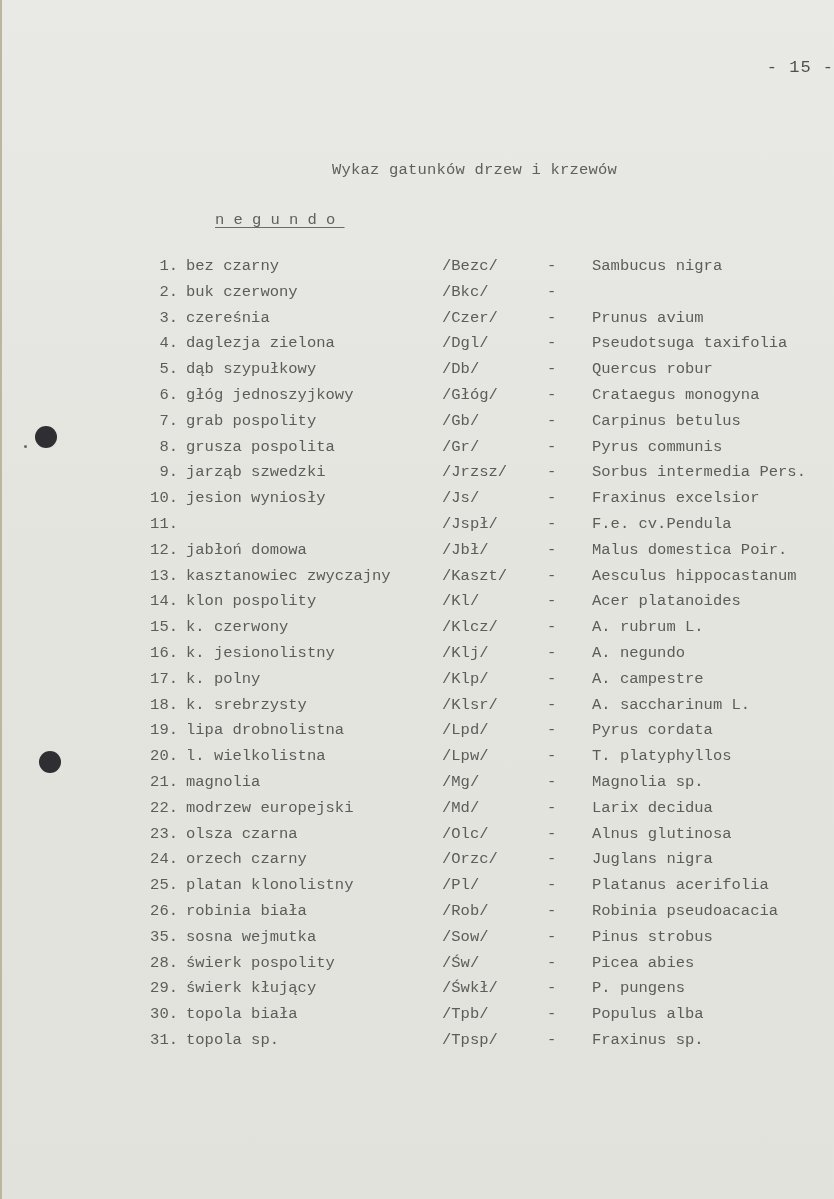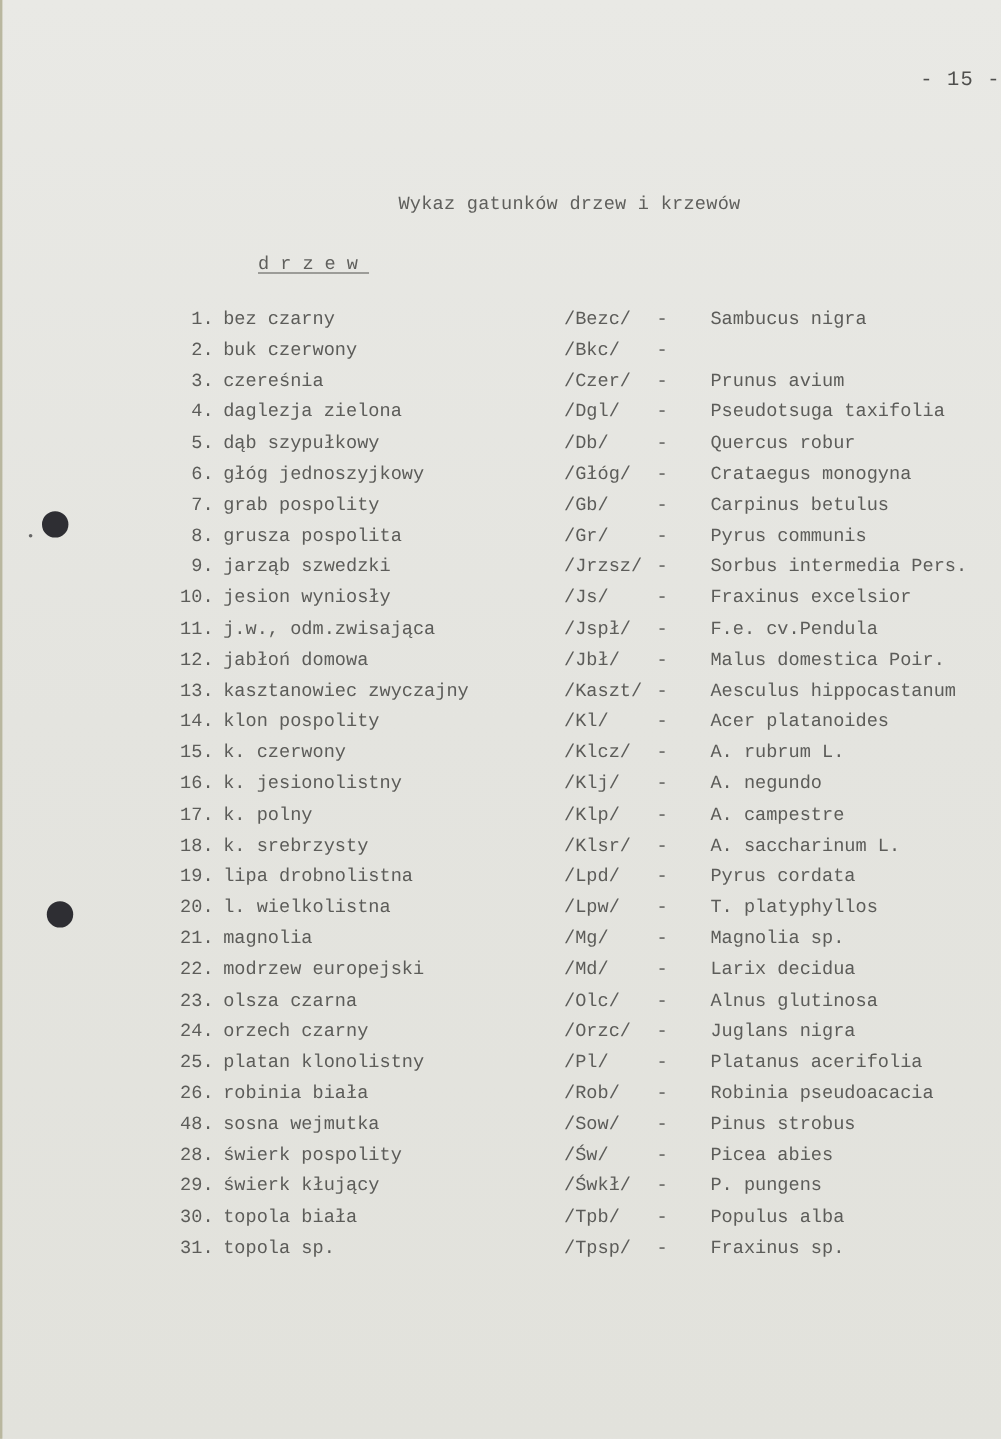--- a/index.html
+++ b/index.html
@@ -74,21 +74,21 @@
       white-space: nowrap;
       color: #5c5c59;
     }
     .row span { position: absolute; top: 0; }
     .num {
       width: 46px;
       left: 132px;
       text-align: right;
     }
     .name { left: 186px; }
-    .abbr { left: 442px; margin-left: 28px; }
+    .abbr { left: 442px; }
     .dash { left: 547px; }
     .latin { left: 592px; }
     .hole {
       position: absolute;
       width: 22px; height: 22px;
       border-radius: 50%;
       background: #2e2e33;
     }
     .speck {
       position: absolute;
@@ -102,21 +102,21 @@
 
 <div class="page">
   <div class="edge-left"></div>
 
   <div class="hole" style="left:35px; top:426px;"></div>
   <div class="hole" style="left:39px; top:751px;"></div>
   <div class="speck" style="left:24px; top:445px;"></div>
 
   <div class="page-number">- 15 -</div>
   <div class="title">Wykaz gatunków drzew i krzewów</div>
-  <div class="section-heading">drzew</div>
+  <div class="section-heading">negundo</div>
 
   <div class="list" id="species-list">
       <div class="row">
     <span class="num">1.</span>
     <span class="name">bez czarny</span>
     <span class="abbr">/Bezc/</span>
     <span class="dash">-</span>
     <span class="latin">Sambucus nigra</span>
   </div>
       <div class="row">
@@ -176,21 +176,20 @@
   </div>
       <div class="row">
     <span class="num">10.</span>
     <span class="name">jesion wyniosły</span>
     <span class="abbr">/Js/</span>
     <span class="dash">-</span>
     <span class="latin">Fraxinus excelsior</span>
   </div>
       <div class="row">
     <span class="num">11.</span>
-    <span class="name">j.w., odm.zwisająca</span>
     <span class="abbr">/Jspł/</span>
     <span class="dash">-</span>
     <span class="latin">F.e. cv.Pendula</span>
   </div>
       <div class="row">
     <span class="num">12.</span>
     <span class="name">jabłoń domowa</span>
     <span class="abbr">/Jbł/</span>
     <span class="dash">-</span>
     <span class="latin">Malus domestica Poir.</span>
@@ -287,21 +286,21 @@
     <span class="latin">Platanus acerifolia</span>
   </div>
       <div class="row">
     <span class="num">26.</span>
     <span class="name">robinia biała</span>
     <span class="abbr">/Rob/</span>
     <span class="dash">-</span>
     <span class="latin">Robinia pseudoacacia</span>
   </div>
       <div class="row">
-    <span class="num">48.</span>
+    <span class="num">35.</span>
     <span class="name">sosna wejmutka</span>
     <span class="abbr">/Sow/</span>
     <span class="dash">-</span>
     <span class="latin">Pinus strobus</span>
   </div>
       <div class="row">
     <span class="num">28.</span>
     <span class="name">świerk pospolity</span>
     <span class="abbr">/Św/</span>
     <span class="dash">-</span>

